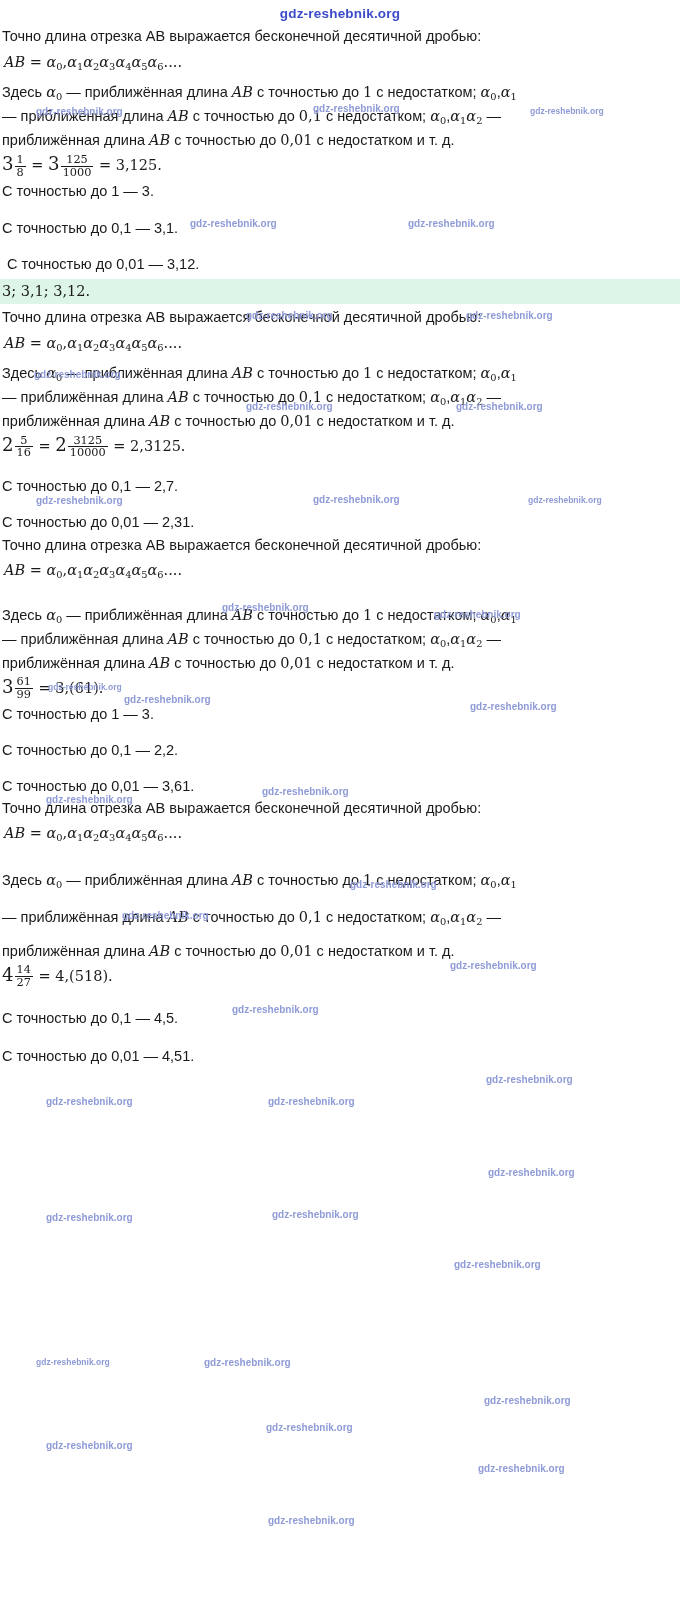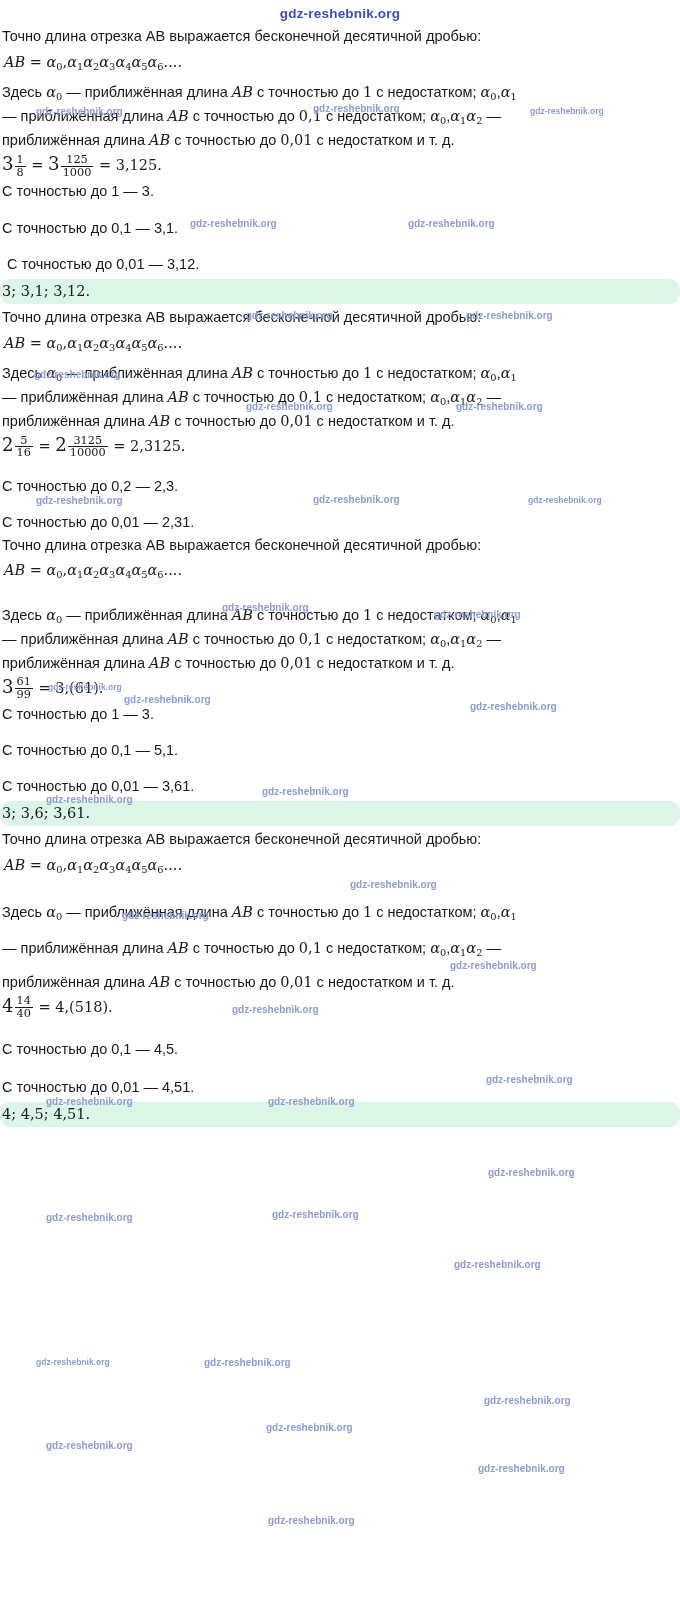--- a/index.html
+++ b/index.html
@@ -45,21 +45,20 @@
   .frac .n{display:block;padding:0 2px;}
   .frac .d{display:block;border-top:1px solid #1a1a1a;padding:0 2px;}
   .big{font-family:"DejaVu Serif", serif;font-size:1.25em;}
   .answer{
     background:#ddf5e6;
     font-family:"DejaVu Serif", serif;
     padding:3px 2px 4px 2px;
     margin-top:4px;
     margin-bottom:2px;
     line-height:1.25;
-    border-radius:11px;
   }
   .block{margin-bottom:0px;}
   .eqline{padding:6px 0 8px 2px;}
   .wm{
     position:absolute;
     color:#8f9bd6;
     font-weight:bold;
     font-size:11px;
     white-space:nowrap;
     pointer-events:none;
@@ -116,21 +115,21 @@
       — приближённая длина <span class="it">AB</span> с точностью до <span class="num">0,1</span> с недостатком; <span class="it">α</span><span class="subn">0</span>,<span class="it">α</span><span class="subn">1</span><span class="it">α</span><span class="subn">2</span> —
     </div>
     <div class="line">
       приближённая длина <span class="it">AB</span> с точностью до <span class="num">0,01</span> с недостатком и т. д.
     </div>
 
     <div class="line mathline">
       <span class="big">2</span><span class="frac"><span class="n">5</span><span class="d">16</span></span> = <span class="big">2</span><span class="frac"><span class="n">3125</span><span class="d">10000</span></span> = 2,3125.
     </div>
 
-    <div class="line" style="padding-top:16px;">С точностью до 0,2 — 2,3.</div>
+    <div class="line" style="padding-top:16px;">С точностью до 0,1 — 2,7.</div>
     <div class="line" style="padding-top:16px;">С точностью до 0,01 — 2,31.</div>
   </div>
 
   <div class="block">
     <div class="line">Точно длина отрезка AB выражается бесконечной десятичной дробью:</div>
 
     <div class="line mathline" style="padding:5px 0 7px 2px;">
       <span class="it">AB</span> = <span class="it">α</span><span class="subn">0</span>,<span class="it">α</span><span class="subn">1</span><span class="it">α</span><span class="subn">2</span><span class="it">α</span><span class="subn">3</span><span class="it">α</span><span class="subn">4</span><span class="it">α</span><span class="subn">5</span><span class="it">α</span><span class="subn">6</span>....
     </div>
 
@@ -142,49 +141,47 @@
     </div>
     <div class="line">
       приближённая длина <span class="it">AB</span> с точностью до <span class="num">0,01</span> с недостатком и т. д.
     </div>
 
     <div class="line mathline">
       <span class="big">3</span><span class="frac"><span class="n">61</span><span class="d">99</span></span> = 3,(61).
     </div>
 
     <div class="line">С точностью до 1 — 3.</div>
-    <div class="line" style="padding-top:16px;">С точностью до 0,1 — 5,1.</div>
+    <div class="line" style="padding-top:16px;">С точностью до 0,1 — 2,2.</div>
     <div class="line" style="padding-top:16px;">С точностью до 0,01 — 3,61.</div>
-    <div class="answer">3; 3,6; 3,61.</div>
   </div>
 
   <div class="block">
     <div class="line">Точно длина отрезка AB выражается бесконечной десятичной дробью:</div>
 
     <div class="line mathline" style="padding:5px 0 5px 2px;">
       <span class="it">AB</span> = <span class="it">α</span><span class="subn">0</span>,<span class="it">α</span><span class="subn">1</span><span class="it">α</span><span class="subn">2</span><span class="it">α</span><span class="subn">3</span><span class="it">α</span><span class="subn">4</span><span class="it">α</span><span class="subn">5</span><span class="it">α</span><span class="subn">6</span>....
     </div>
 
     <div class="line" style="padding-top:22px;">
       Здесь <span class="it">α</span><span class="subn">0</span> — приближённая длина <span class="it">AB</span> с точностью до <span class="num">1</span> с недостатком; <span class="it">α</span><span class="subn">0</span>,<span class="it">α</span><span class="subn">1</span>
     </div>
     <div class="line" style="padding-top:14px;">
       — приближённая длина <span class="it">AB</span> с точностью до <span class="num">0,1</span> с недостатком; <span class="it">α</span><span class="subn">0</span>,<span class="it">α</span><span class="subn">1</span><span class="it">α</span><span class="subn">2</span> —
     </div>
     <div class="line" style="padding-top:12px;">
       приближённая длина <span class="it">AB</span> с точностью до <span class="num">0,01</span> с недостатком и т. д.
     </div>
 
     <div class="line mathline">
-      <span class="big">4</span><span class="frac"><span class="n">14</span><span class="d">40</span></span> = 4,(518).
+      <span class="big">4</span><span class="frac"><span class="n">14</span><span class="d">27</span></span> = 4,(518).
     </div>
 
     <div class="line" style="padding-top:18px;">С точностью до 0,1 — 4,5.</div>
     <div class="line" style="padding-top:18px;">С точностью до 0,01 — 4,51.</div>
-    <div class="answer">4; 4,5; 4,51.</div>
   </div>
 
   <div id="watermark-layer">
       <div class="wm m" style="left: 36px; top: 106px;">gdz-reshebnik.org</div>
       <div class="wm m" style="left: 313px; top: 103px;">gdz-reshebnik.org</div>
       <div class="wm s" style="left: 530px; top: 106px;">gdz-reshebnik.org</div>
       <div class="wm m" style="left: 190px; top: 218px;">gdz-reshebnik.org</div>
       <div class="wm m" style="left: 408px; top: 218px;">gdz-reshebnik.org</div>
       <div class="wm m" style="left: 246px; top: 310px;">gdz-reshebnik.org</div>
       <div class="wm m" style="left: 466px; top: 310px;">gdz-reshebnik.org</div>

